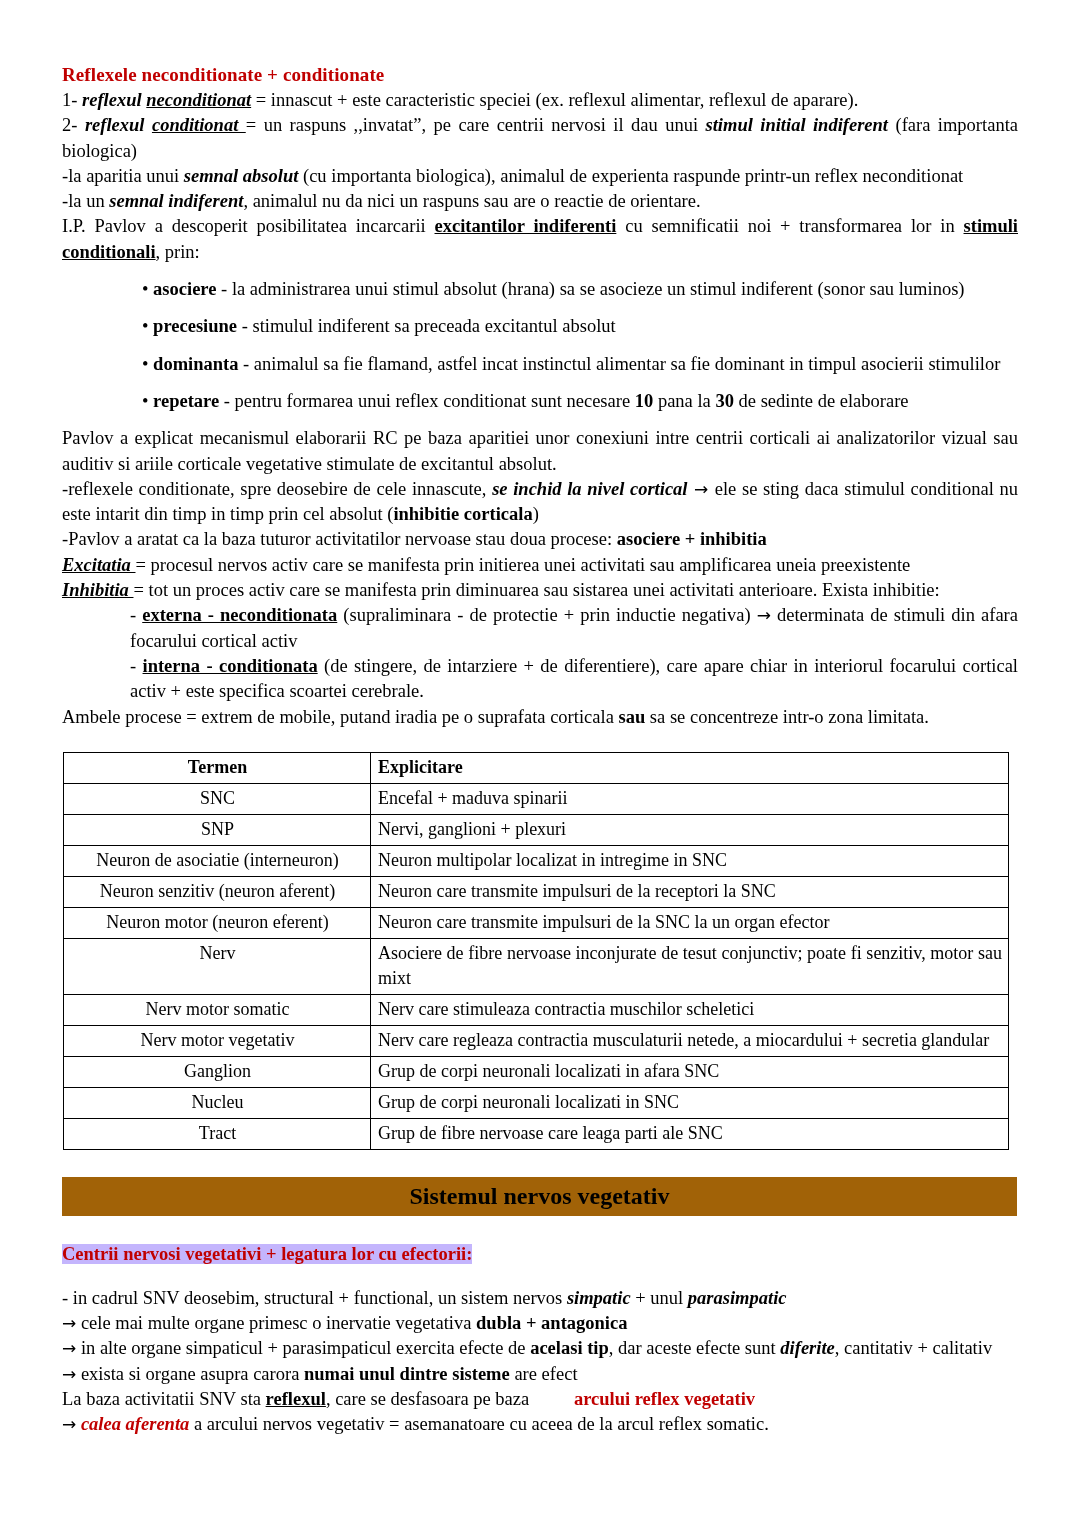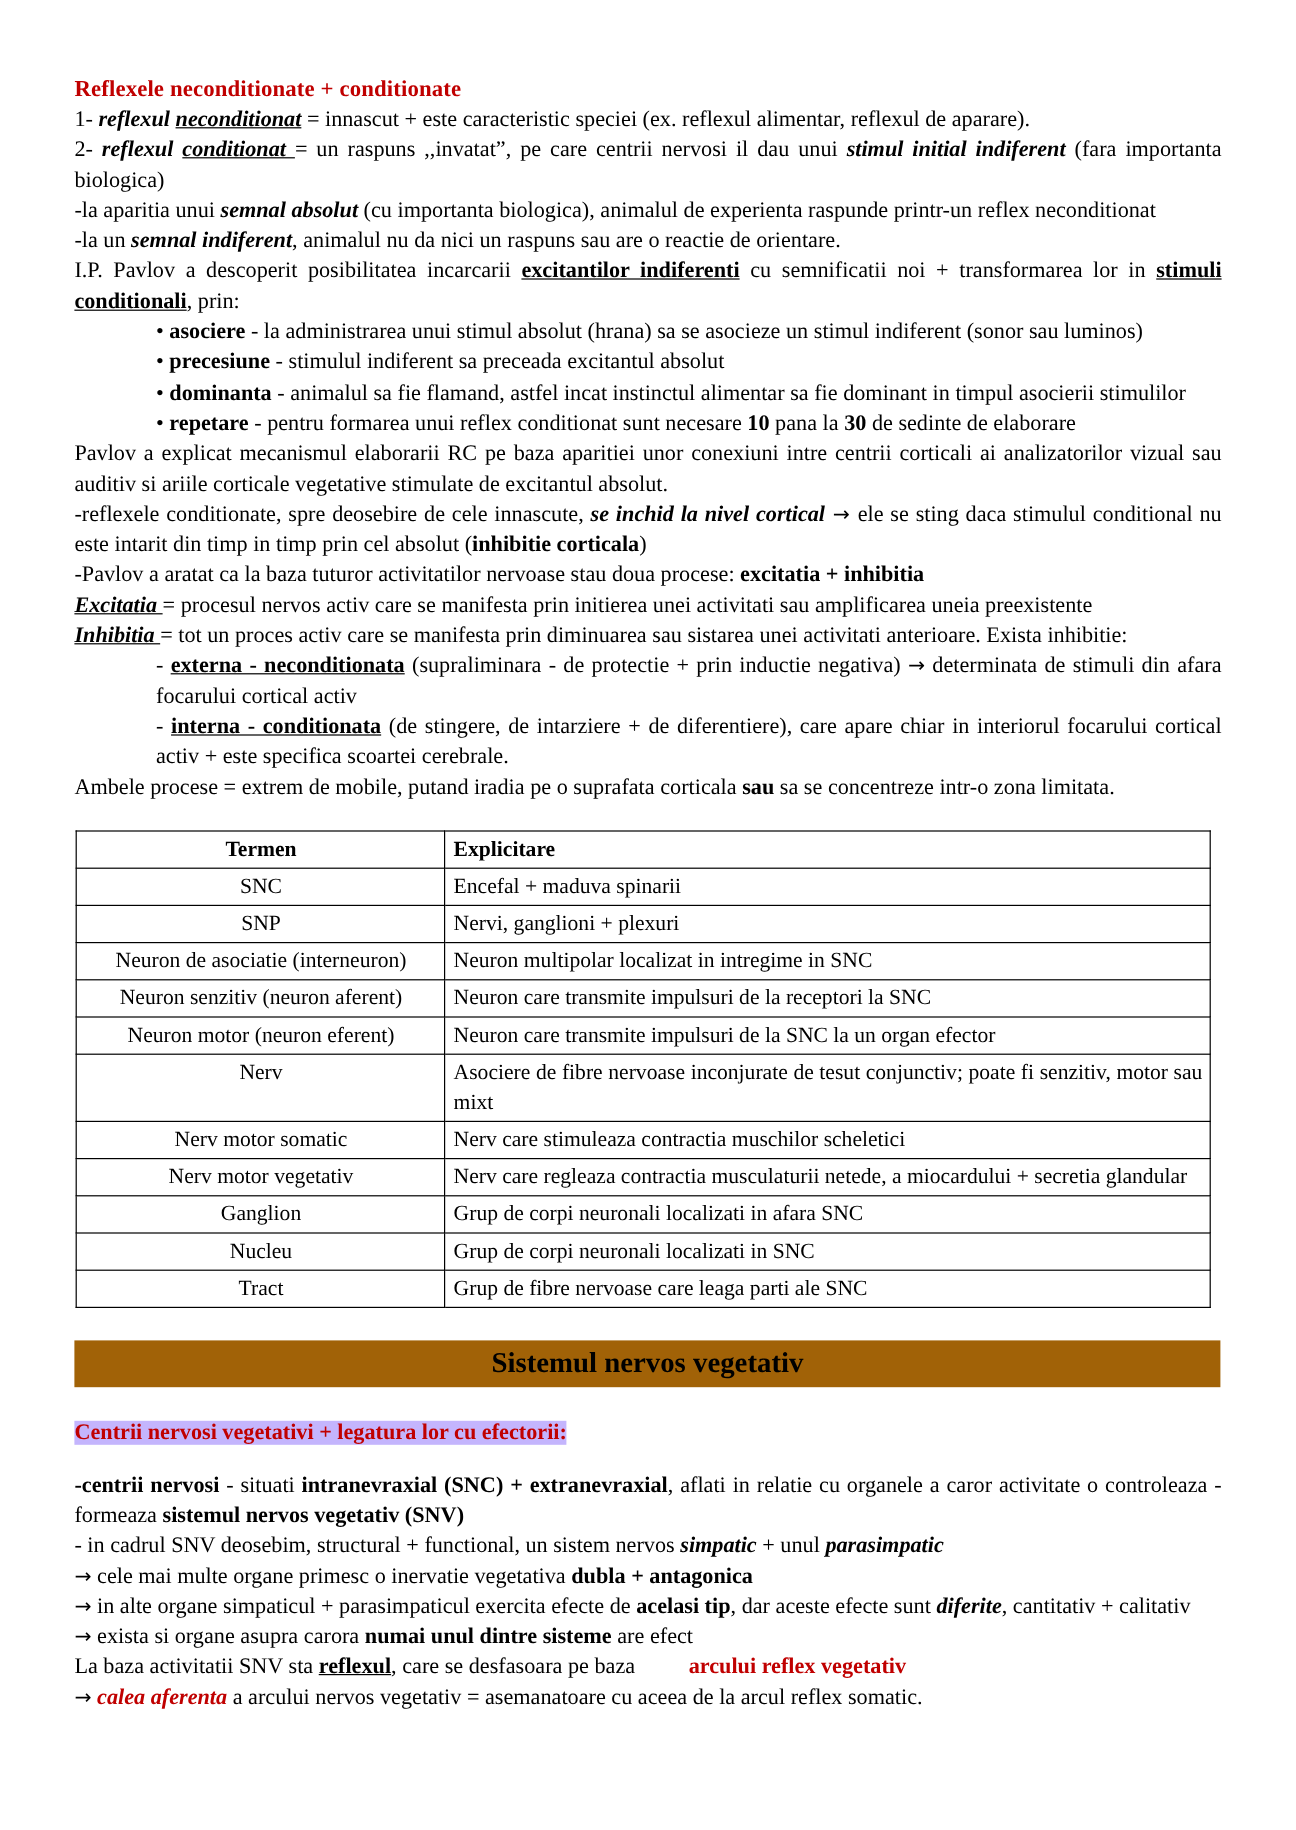--- a/index.html
+++ b/index.html
@@ -30,21 +30,21 @@
   }
   p.line {
     margin: 0;
     font-size: 18.5px;
     line-height: 25.3px;
     text-align: justify;
     text-justify: inter-word;
   }
   p.line.nojust { text-align: left; }
   .indent-bullet {
-    margin: 0;
+    margin: 12px;
     font-size: 18.5px;
     line-height: 25.3px;
     text-align: justify;
     padding-left: 68px;
     text-indent: -0px;
   }
   .indent-dash {
     margin: 0;
     font-size: 18.5px;
     line-height: 25.3px;
@@ -124,21 +124,21 @@
   <p class="indent-bullet"><span>• </span><span class="b">precesiune</span><span> - stimulul indiferent sa preceada excitantul absolut</span></p>
 
   <p class="indent-bullet"><span>• </span><span class="b">dominanta</span><span> - animalul sa fie flamand, astfel incat instinctul alimentar sa fie dominant in timpul asocierii stimulilor</span></p>
 
   <p class="indent-bullet"><span>• </span><span class="b">repetare</span><span> - pentru formarea unui reflex conditionat sunt necesare </span><span class="b">10</span><span> pana la </span><span class="b">30</span><span> de sedinte de elaborare</span></p>
 
   <p class="line">Pavlov a explicat mecanismul elaborarii RC pe baza aparitiei unor conexiuni intre centrii corticali ai analizatorilor vizual sau auditiv si ariile corticale vegetative stimulate de excitantul absolut.</p>
 
   <p class="line"><span>-reflexele conditionate, spre deosebire de cele innascute, </span><span class="bi">se inchid la nivel cortical</span><span class="arrow"> → </span><span>ele se sting daca stimulul conditional nu este intarit din timp in timp prin cel absolut (</span><span class="b">inhibitie corticala</span><span>)</span></p>
 
-  <p class="line"><span>-Pavlov a aratat ca la baza tuturor activitatilor nervoase stau doua procese: </span><span class="b">excitatia + inhibitia</span></p>
+  <p class="line"><span>-Pavlov a aratat ca la baza tuturor activitatilor nervoase stau doua procese: </span><span class="b">asociere + inhibitia</span></p>
 
   <p class="line"><span class="biu">Excitatia </span><span>= procesul nervos activ care se manifesta prin initierea unei activitati sau amplificarea uneia preexistente</span></p>
 
   <p class="line"><span class="biu">Inhibitia </span><span>= tot un proces activ care se manifesta prin diminuarea sau sistarea unei activitati anterioare. Exista inhibitie:</span></p>
 
   <p class="indent-dash"><span>- </span><span class="bu">externa - neconditionata</span><span> (supraliminara - de protectie + prin inductie negativa) </span><span class="arrow">→</span><span> determinata de stimuli din afara focarului cortical activ</span></p>
 
   <p class="indent-dash"><span>- </span><span class="bu">interna - conditionata</span><span> (de stingere, de intarziere + de diferentiere), care apare chiar in interiorul focarului cortical activ + este specifica scoartei cerebrale.</span></p>
 
   <p class="line"><span>Ambele procese = extrem de mobile, putand iradia pe o suprafata corticala </span><span class="b">sau</span><span> sa se concentreze intr-o zona limitata.</span></p>
@@ -195,21 +195,20 @@
           <td class="c1">Tract</td>
           <td class="c2">Grup de fibre nervoase care leaga parti ale SNC</td>
         </tr>
     </tbody>
   </table>
 
   <div class="banner">Sistemul nervos vegetativ</div>
 
   <p class="section-head"><span class="hl">Centrii nervosi vegetativi + legatura lor cu efectorii:</span></p>
 
-  <p class="line"><span class="b">-centrii nervosi</span><span> - situati </span><span class="b">intranevraxial (SNC) + extranevraxial</span><span>, aflati in relatie cu organele a caror activitate o controleaza - formeaza </span><span class="b">sistemul nervos vegetativ (SNV)</span></p>
 
   <p class="line nojust"><span>- in cadrul SNV deosebim, structural + functional, un sistem nervos </span><span class="bi">simpatic</span><span> + unul </span><span class="bi">parasimpatic</span></p>
 
   <p class="line nojust"><span class="arrow">→</span><span> cele mai multe organe primesc o inervatie vegetativa </span><span class="b">dubla + antagonica</span></p>
 
   <p class="line"><span class="arrow">→</span><span> in alte organe simpaticul + parasimpaticul exercita efecte de </span><span class="b">acelasi tip</span><span>, dar aceste efecte sunt </span><span class="bi">diferite</span><span>, cantitativ + calitativ</span></p>
 
   <p class="line nojust"><span class="arrow">→</span><span> exista si organe asupra carora </span><span class="b">numai unul dintre sisteme</span><span> are efect</span></p>
 
   <p class="line nojust"><span>La baza activitatii SNV sta </span><span class="bu">reflexul</span><span>, care se desfasoara pe baza </span><span class="b red">arcului reflex vegetativ</span></p>

